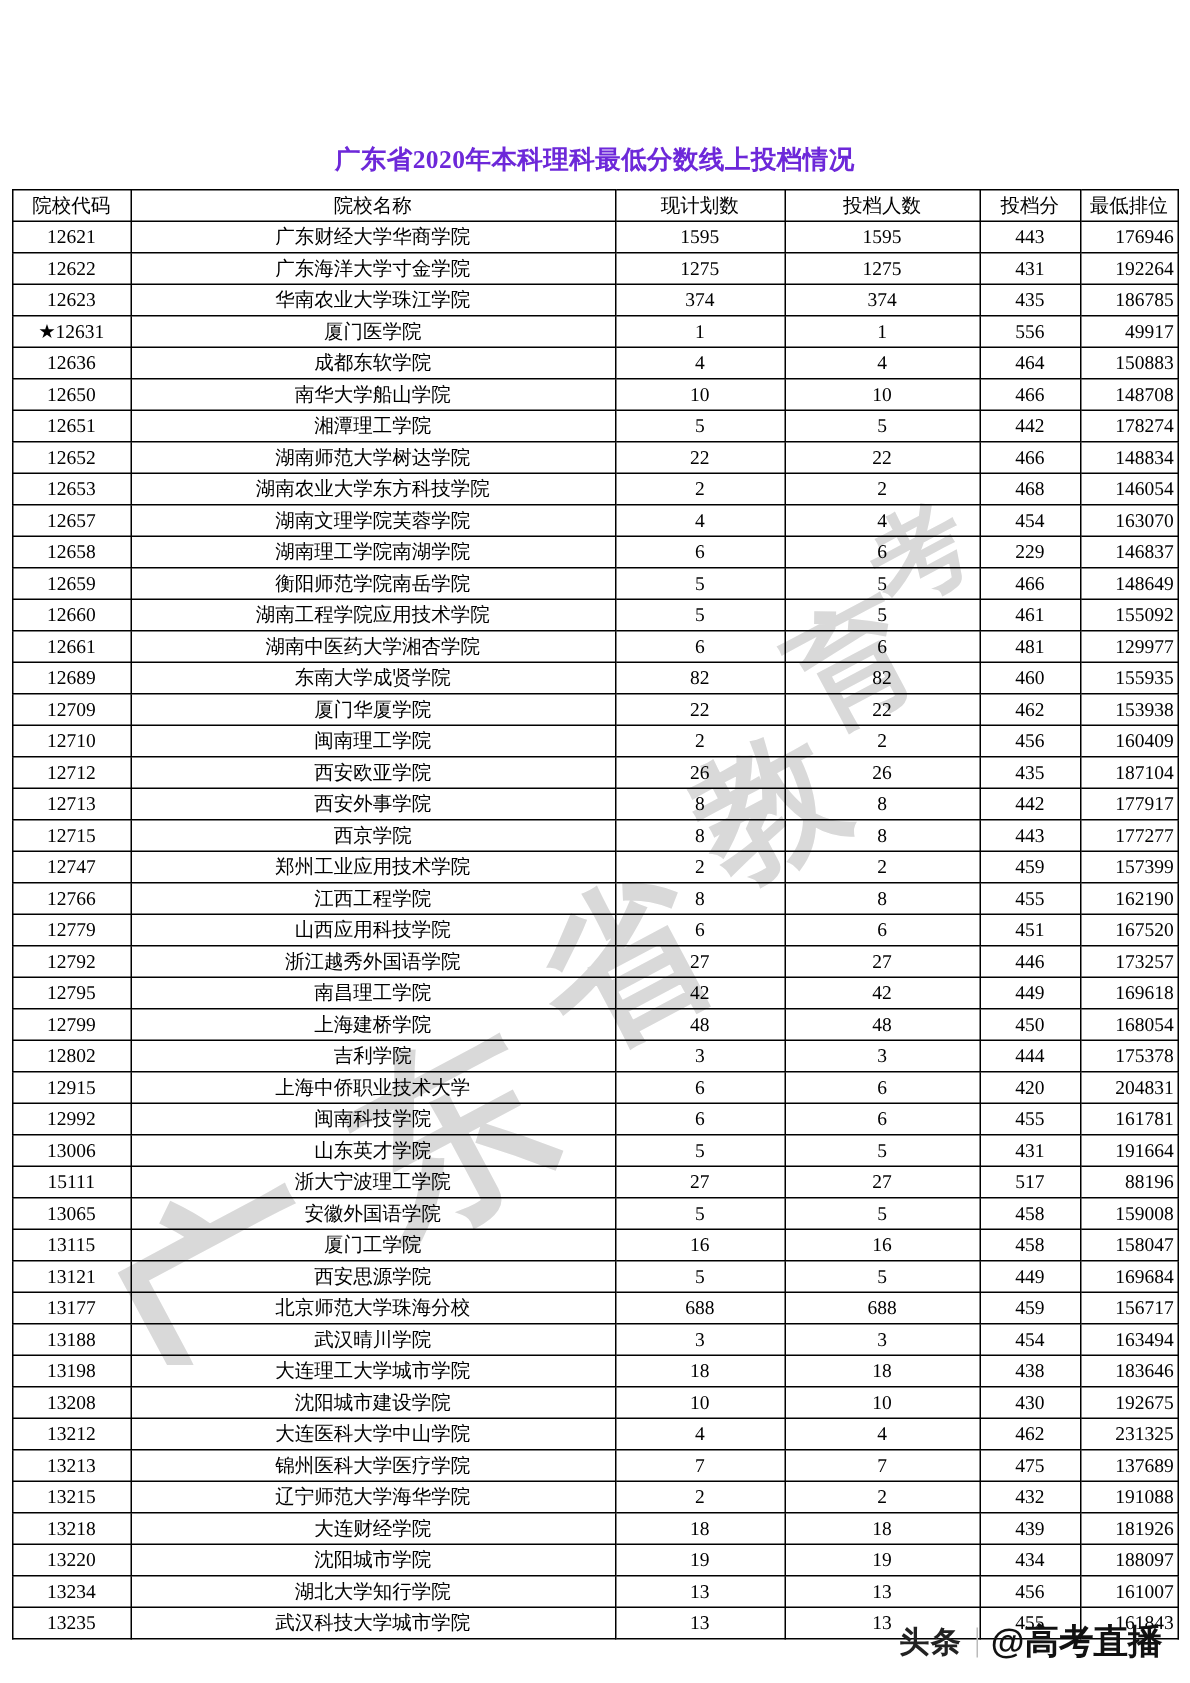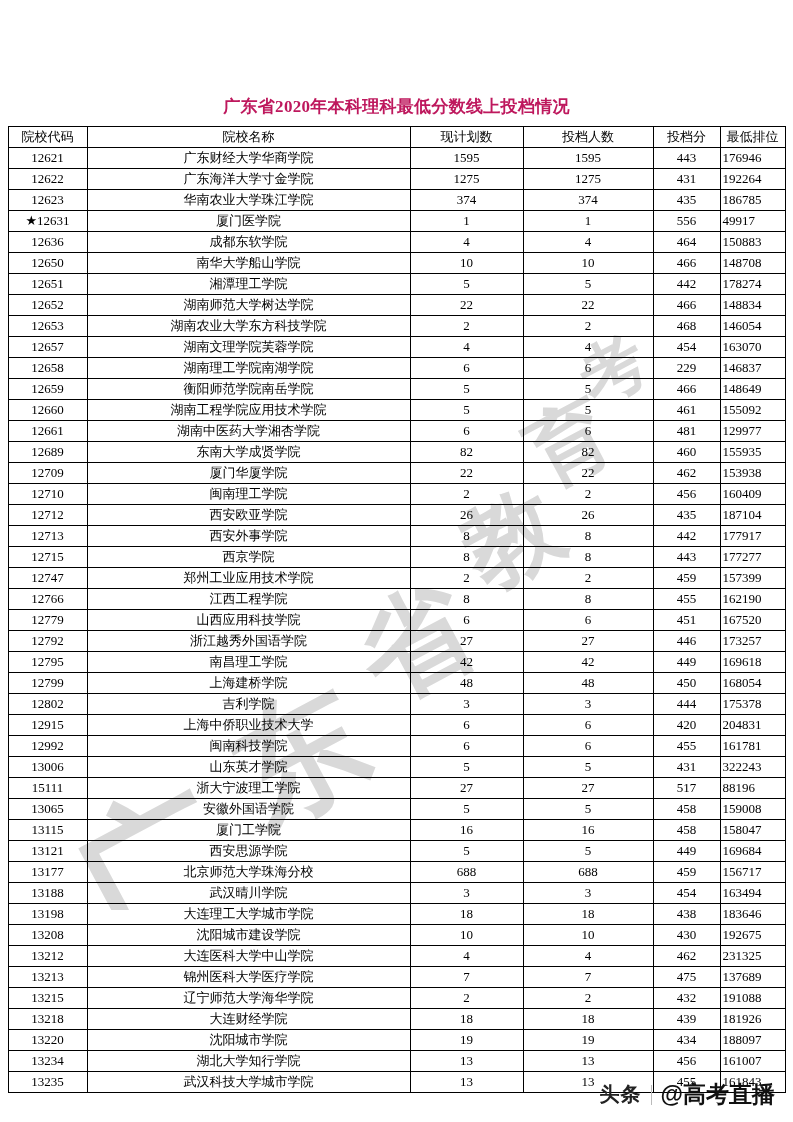--- a/index.html
+++ b/index.html
@@ -52,21 +52,21 @@
   }
 
   .doc-title {
     text-align: center;
     font-size: 17px;
     font-weight: bold;
     letter-spacing: 0.3px;
     margin: 0;
     padding-top: 95px;
     padding-bottom: 8px;
-    color: #be185d;
+    color: #6d28d9;
   }
 
   table.main {
     border-collapse: collapse;
     margin: 0 auto;
     width: 747px;
     background: transparent;
     table-layout: fixed;
   }
   table.main th, table.main td {
@@ -82,21 +82,21 @@
   }
   table.main th {
     font-weight: normal;
     text-align: center;
   }
   .c-code   { width: 74px;  text-align: center; }
   .c-name   { width: 318px; text-align: center; }
   .c-plan   { width: 108px; text-align: center; }
   .c-cast   { width: 125px; text-align: center; }
   .c-score  { width: 62px;  text-align: center; }
-  .c-rank   { width: 60px;  text-align: left; }
+  .c-rank   { width: 60px;  text-align: right; }
 
   .toutiao {
     position: absolute;
     right: 18px;
     bottom: 12px;
     display: flex;
     align-items: center;
     z-index: 3;
   }
   .toutiao-logo {
@@ -379,21 +379,21 @@
             <td class="c-cast">6</td>
             <td class="c-score">455</td>
             <td class="c-rank">161781</td>
           </tr>
           <tr>
             <td class="c-code">13006</td>
             <td class="c-name">山东英才学院</td>
             <td class="c-plan">5</td>
             <td class="c-cast">5</td>
             <td class="c-score">431</td>
-            <td class="c-rank">322243</td>
+            <td class="c-rank">191664</td>
           </tr>
           <tr>
             <td class="c-code">15111</td>
             <td class="c-name">浙大宁波理工学院</td>
             <td class="c-plan">27</td>
             <td class="c-cast">27</td>
             <td class="c-score">517</td>
             <td class="c-rank">88196</td>
           </tr>
           <tr>

